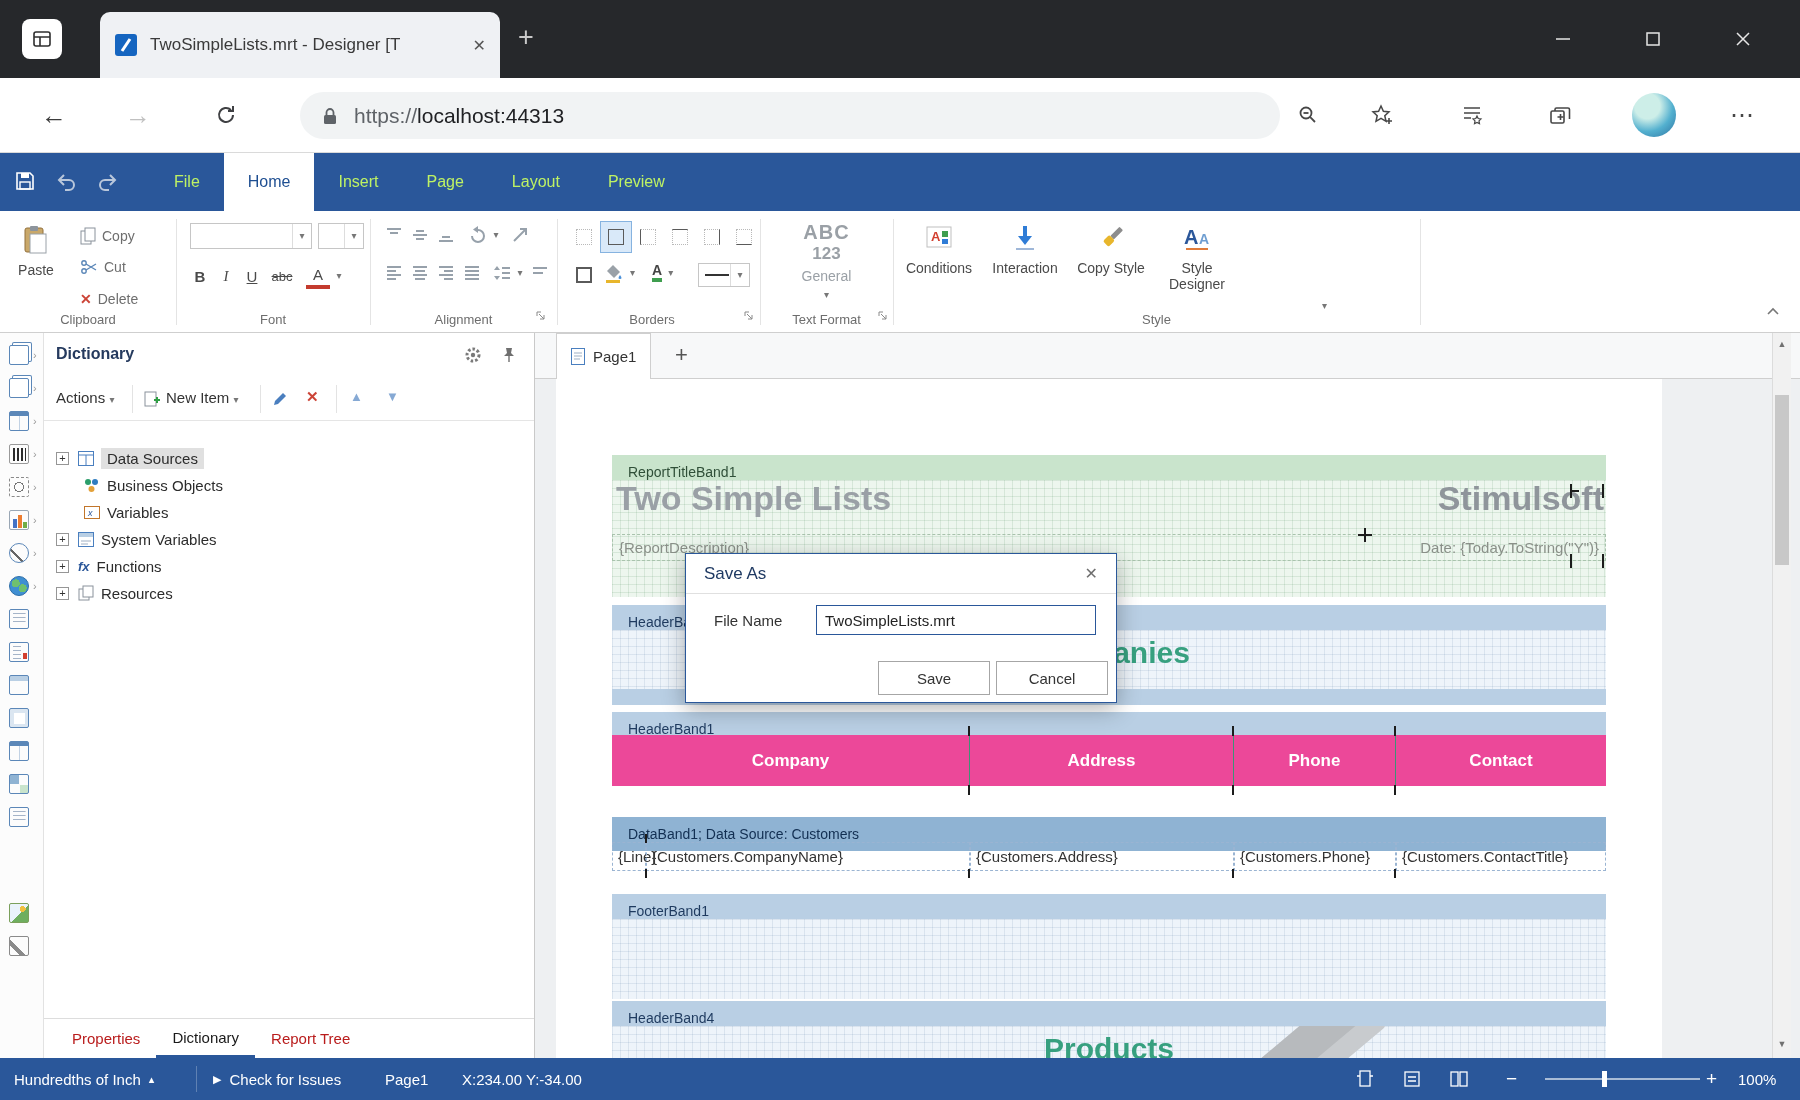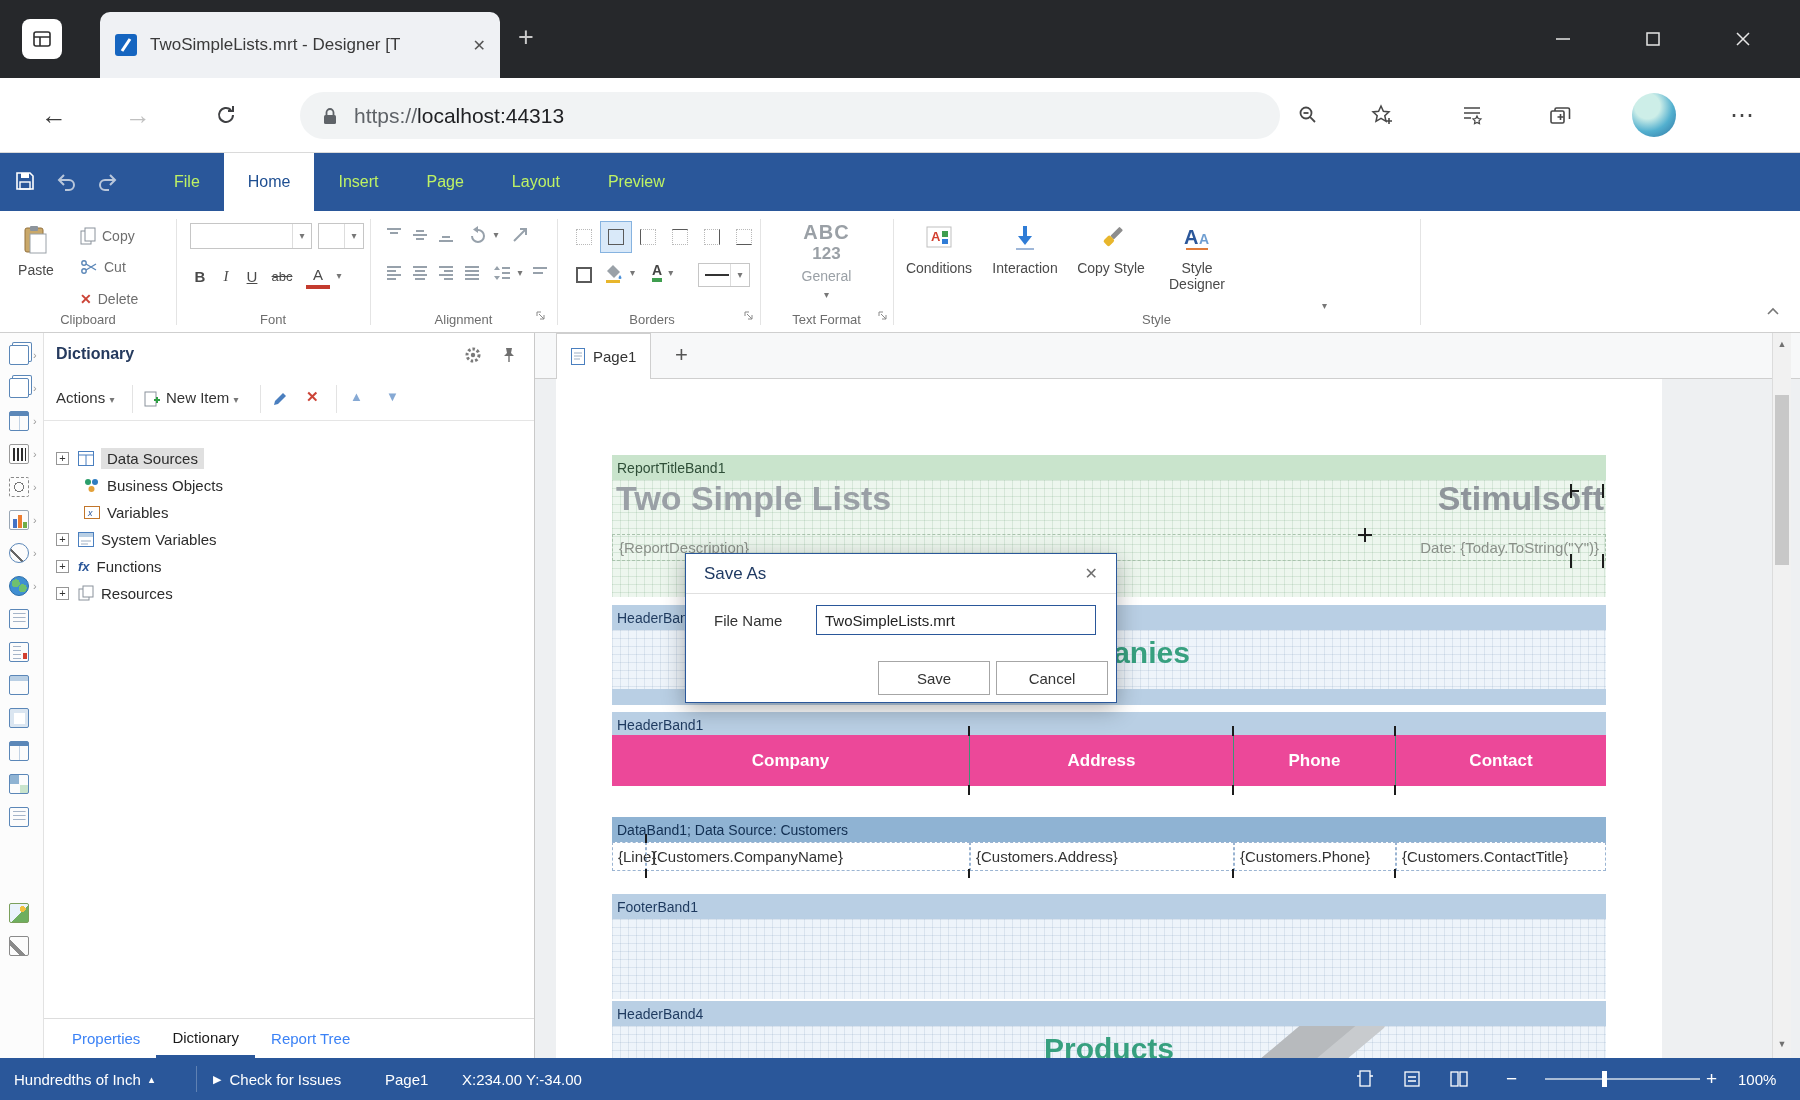--- a/index.html
+++ b/index.html
@@ -92,30 +92,30 @@
 
   .dict{position:absolute;left:44px;top:333px;width:491px;height:725px;background:#fff;border-right:1px solid #c9c9c9;box-sizing:border-box}
   .dict-title{position:absolute;left:12px;top:12px;font-size:16px;font-weight:bold;color:#253a5e}
   .dict-toolbar{position:absolute;left:0;top:44px;width:100%;height:44px;border-bottom:1px solid #e5e5e5;box-sizing:border-box}
   .dtxt{font-size:15px;color:#333}
   .vline{position:absolute;top:8px;height:28px;width:1px;background:#e3e3e3}
   .trow{position:absolute;left:0;width:100%;height:26px;font-size:15px;color:#2c2c2c;display:flex;align-items:center}
   .exp{width:13px;height:13px;border:1px solid #969696;background:#fff;font-size:11px;line-height:11px;text-align:center;color:#333;box-sizing:border-box}
   .sel-lab{background:#e0e0e0;padding:2px 6px}
   .dict-tabs{position:absolute;left:0;bottom:0;width:100%;height:40px;border-top:1px solid #ddd;display:flex;align-items:stretch;padding-left:12px;box-sizing:border-box}
-  .dict-tab{display:flex;align-items:center;padding:0 16px;font-size:15px;color:#3b82f6}
+  .dict-tab{display:flex;align-items:center;padding:0 16px;font-size:15px;color:#b91c1c}
   .dict-tab.active{color:#1a1a1a;border-bottom:3px solid #2a579a}
 
   
   .design{position:absolute;left:535px;top:333px;width:1265px;height:725px;background:#eef0f2}
   .ptabs{position:absolute;left:0;top:0;width:100%;height:46px;background:#f7f8f9;border-bottom:1px solid #cfcfcf;box-sizing:border-box}
   .ptab{position:absolute;left:21px;top:0;height:46px;background:#fff;border:1px solid #cfcfcf;border-bottom:none;
         display:flex;align-items:center;gap:8px;padding:0 14px;box-sizing:border-box;font-size:15px;color:#333}
   .page{position:absolute;left:21px;top:46px;width:1106px;height:679px;background:#fff;overflow:hidden}
-  .bandlab{position:absolute;left:56px;width:994px;height:25px;font-size:14px;display:flex;align-items:center;padding-left:5px;box-sizing:border-box}
+  .bandlab{position:absolute;left:56px;width:994px;height:34px;font-size:14px;display:flex;align-items:center;padding-left:16px;box-sizing:border-box}
   .lblue{background:#b9cfe4;color:#1e3a5f}
   .ldblue{background:#8fb3d3;color:#122f52}
   .lgreen{background:#c9e4cc;color:#2f4f38}
   .bandbody{position:absolute;left:56px;width:994px;box-sizing:border-box}
   .gridg{background-color:#edf6ee;background-image:
      linear-gradient(to right,rgba(110,160,120,.18) 1px,transparent 1px),
      linear-gradient(to bottom,rgba(110,160,120,.18) 1px,transparent 1px);background-size:8px 8px}
   .gridb{background-color:#eef4fa;background-image:
      linear-gradient(to right,rgba(110,140,175,.16) 1px,transparent 1px),
      linear-gradient(to bottom,rgba(110,140,175,.16) 1px,transparent 1px);background-size:8px 8px}

